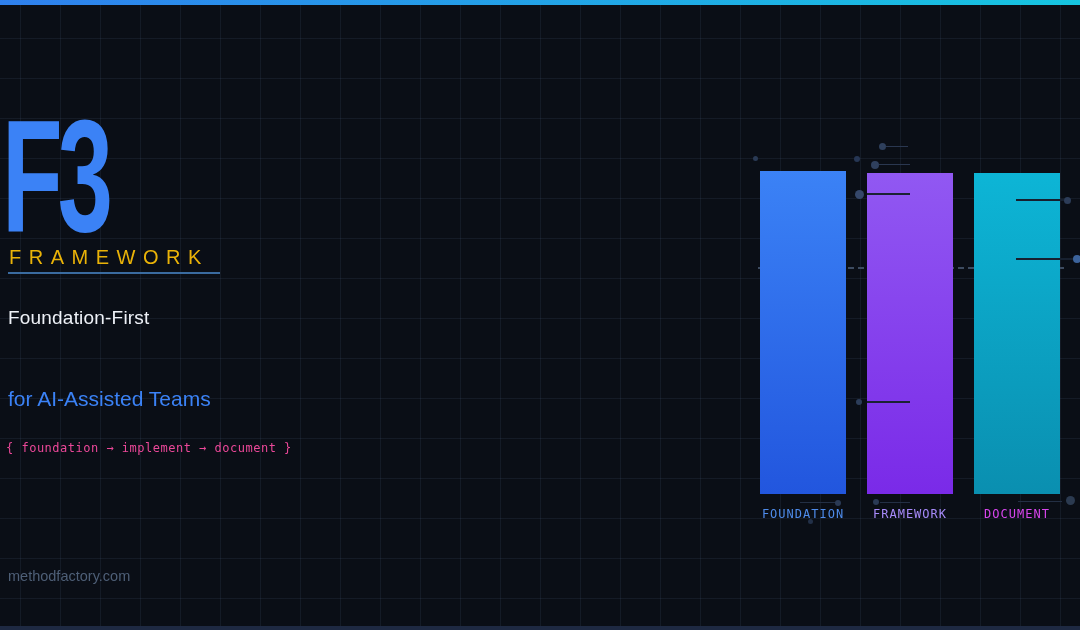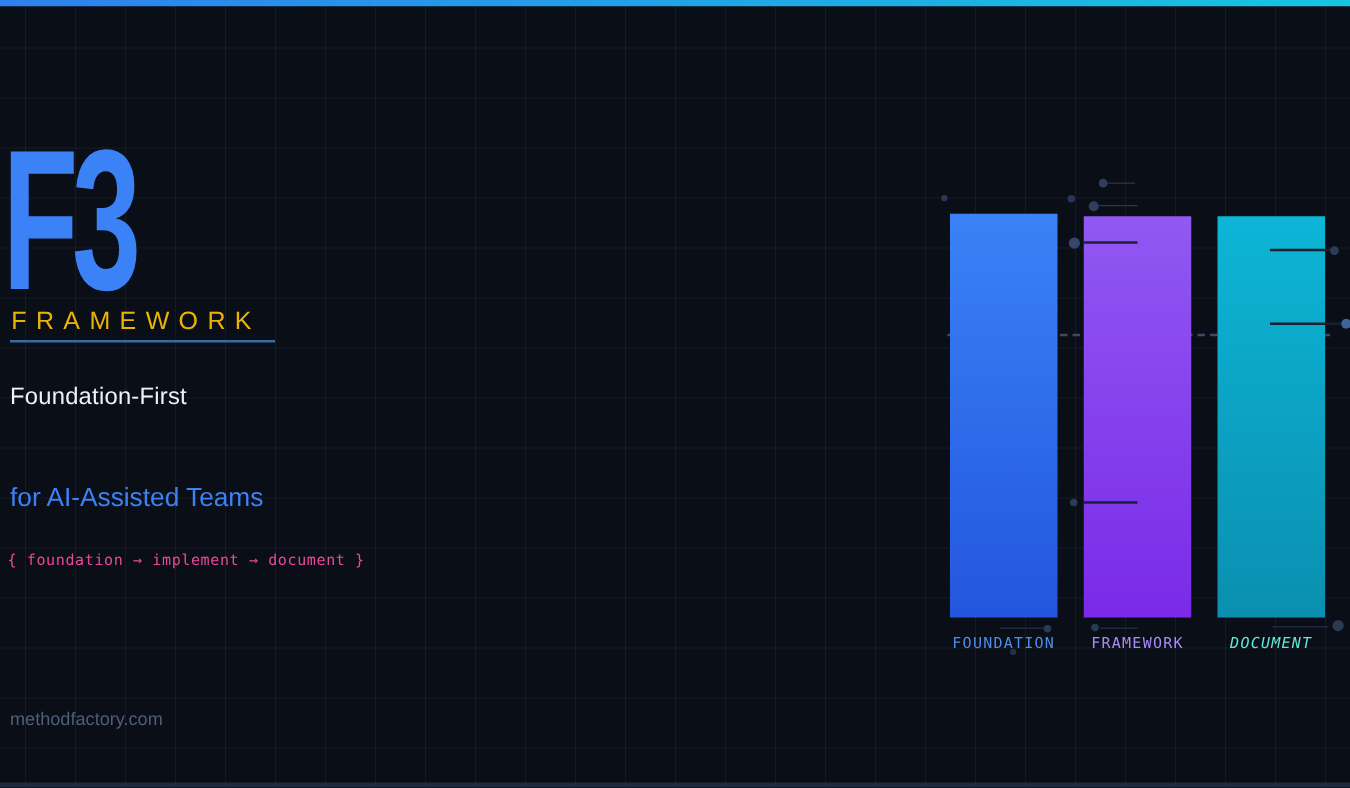--- a/index.html
+++ b/index.html
@@ -35,21 +35,21 @@
   .dash-line{position:absolute;left:758px;top:254px;width:306px;height:0;
     border-top:2px dashed #3d4b60;z-index:0;}
   .bar{position:absolute;width:86px;z-index:1;}
   .bar-foundation{left:760px;top:158px;height:323px;background:linear-gradient(#3b82f6,#2256de);}
   .bar-implement{left:867px;top:160px;height:321px;background:linear-gradient(#9158f2,#7a2ae8);}
   .bar-document{left:974px;top:160px;height:321px;background:linear-gradient(#0db5d6,#0a8fb0);}
   .bar-label{position:absolute;width:110px;top:494px;text-align:center;font-size:12px;
     font-family:"DejaVu Sans Mono", monospace;letter-spacing:1px;z-index:3;}
   .lbl-foundation{left:748px;color:#4e8bea;}
   .lbl-implement{left:855px;color:#a78bfa;}
-  .lbl-document{left:962px;color:#5eead4;font-style:italic;}
+  .lbl-document{left:962px;color:#d946ef;}
 
   .dot{position:absolute;border-radius:50%;z-index:2;}
   .tick{position:absolute;z-index:2;}
 </style>
 </head>
 <body>
 
 <div class="accent-top"></div>
 <div class="accent-bottom"></div>
 

